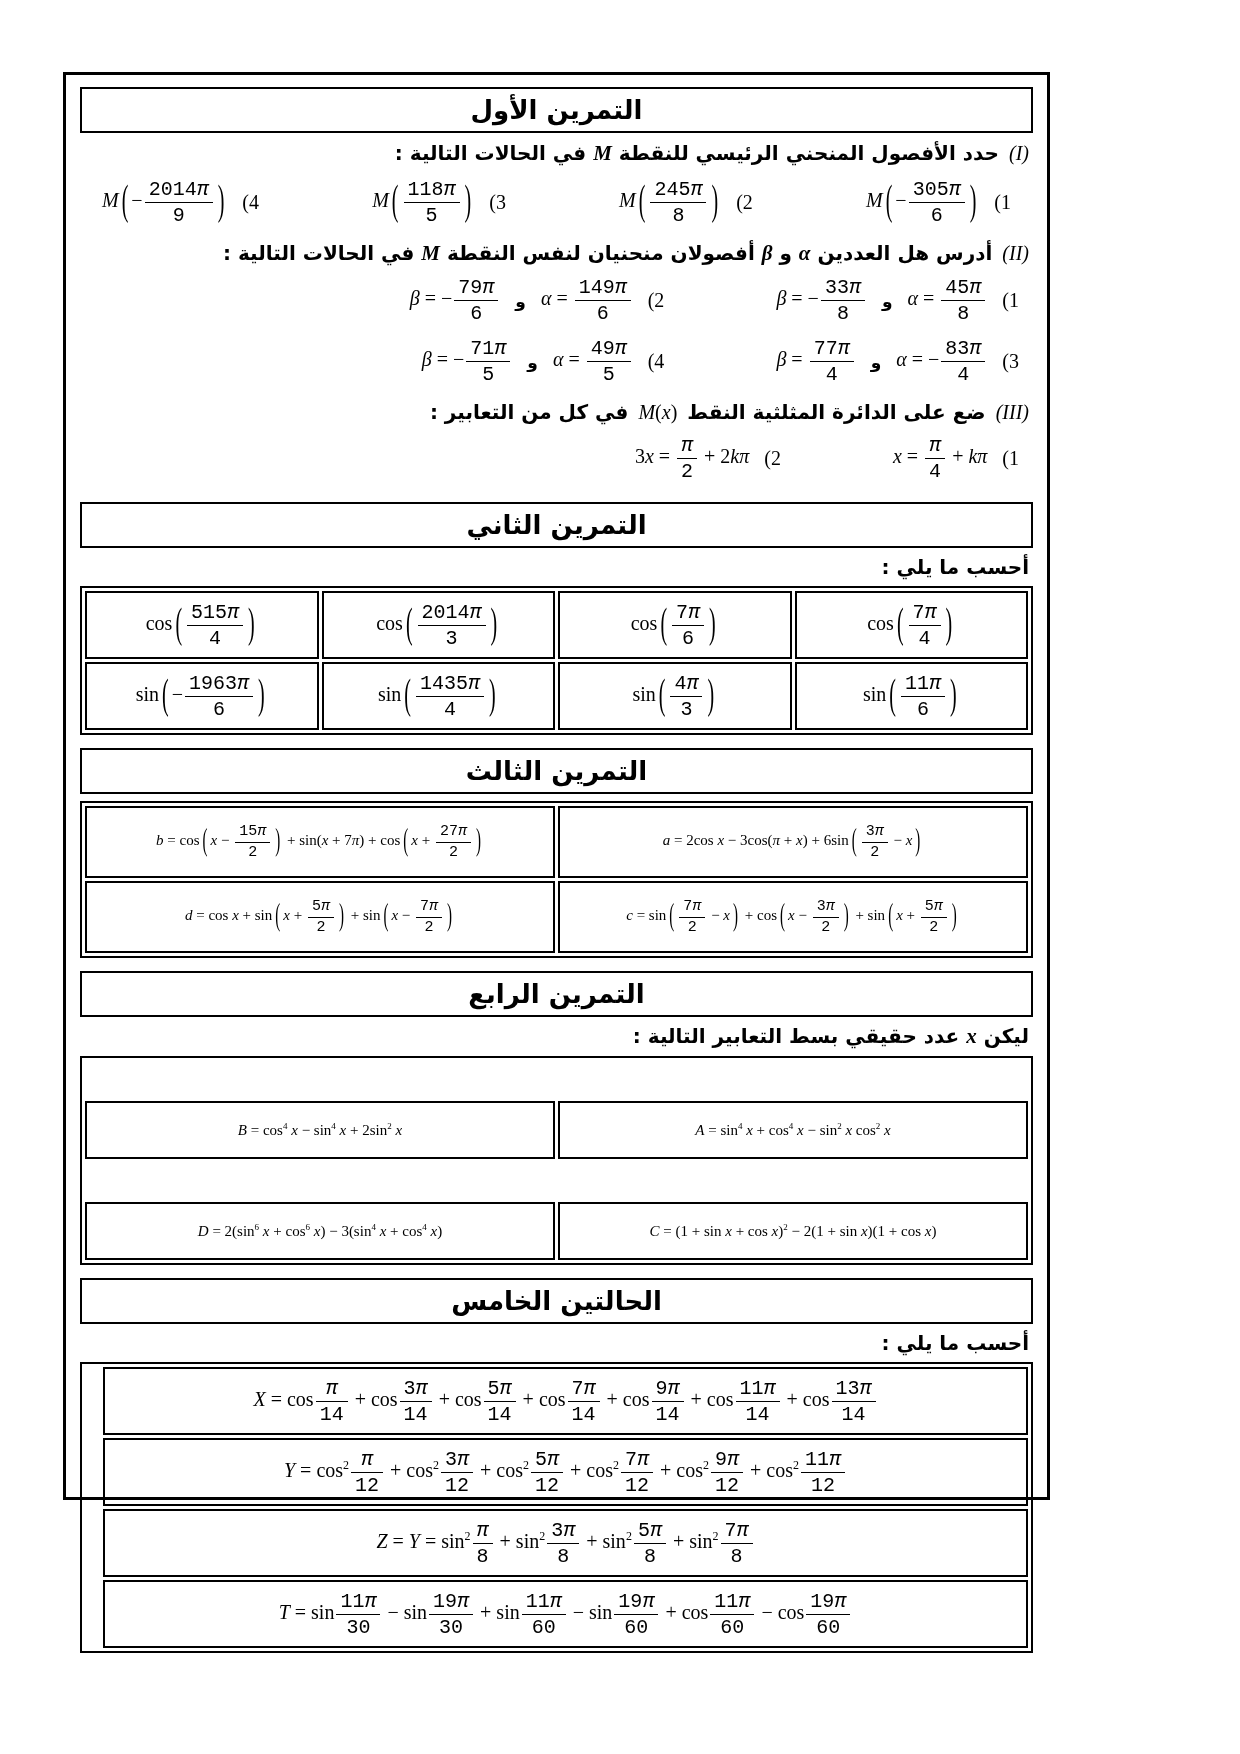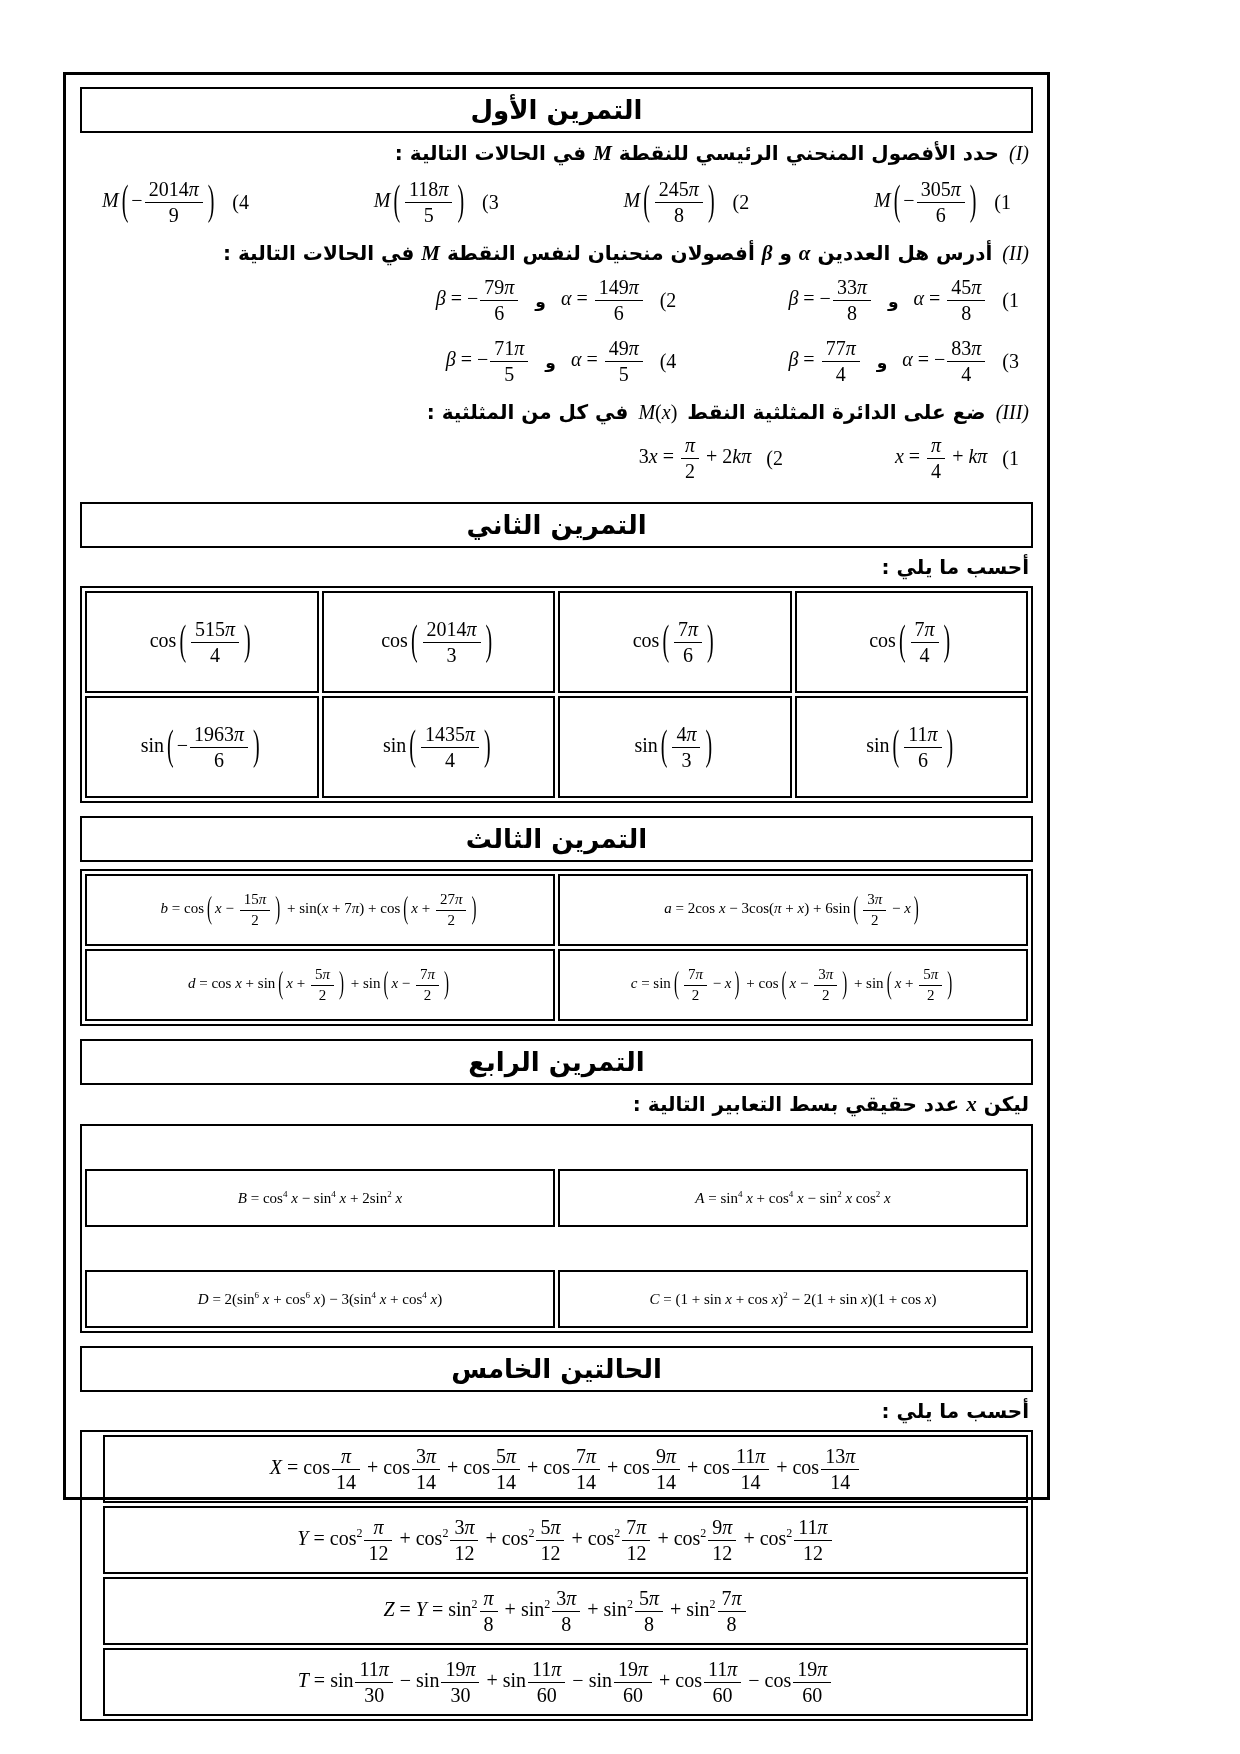--- a/index.html
+++ b/index.html
@@ -15,27 +15,27 @@
   .artext i,.intro i{font-family:"Liberation Serif",serif;font-size:21px;}
   .plabel{font:italic 20px "Liberation Serif",serif;}
   .intro{direction:rtl;text-align:right;font:bold 20px "DejaVu Sans",sans-serif;margin:2px 4px 7px 0;}
   .math{font-family:"Liberation Serif",serif;font-size:20px;}
   .mexp{direction:ltr;unicode-bidi:isolate;white-space:nowrap;display:inline-block;}
   .items-spread{direction:rtl;display:flex;justify-content:space-between;align-items:center;padding:8px 22px 6px;}
   .items-start{direction:rtl;display:flex;align-items:center;gap:112px;padding:6px 14px 6px 0;}
   .mitem{display:inline-flex;direction:rtl;align-items:center;gap:15px;}
   .inum{font-family:"Liberation Serif",serif;font-size:20px;direction:ltr;unicode-bidi:isolate;}
   .andw{font:bold 17px "DejaVu Sans",sans-serif;}
-  .frac{display:inline-block;vertical-align:middle;text-align:center;line-height:1.15;margin:0 2px;}
+  .frac{display:inline-block;vertical-align:middle;text-align:center;line-height:1.15;margin:0 2px;font-family:Liberation Mono, monospace;}
   .fn{display:block;border-bottom:1.5px solid #000;padding:0 4px 1px;}
   .fd{display:block;padding:1px 4px 0;}
   .bp{display:inline-block;transform:scaleY(2.15);margin:0 3px;}
   sup{font-size:0.6em;}
   .ttable{width:100%;border-collapse:separate;border-spacing:3px;border:2px solid #000;}
-  .ttable td{border:2px solid #000;text-align:center;padding:21px 2px;height:56px;width:25%;}
+  .ttable td{border:2px solid #000;text-align:center;padding:4px 2px;height:56px;width:25%;}
   .boxwrap{border:2px solid #000;padding:3px;}
   .grid2{display:grid;grid-template-columns:1fr 1fr;gap:3px;direction:rtl;}
   .cell{border:2px solid #000;display:flex;align-items:center;justify-content:center;padding:4px 2px;min-height:60px;}
   .cell .mexp{font-size:15px;}
   .cell-sm{min-height:46px;margin-top:40px;}
   .rows5{display:flex;flex-direction:column;gap:3px;padding-left:18px;}
   .row5{border:2px solid #000;display:flex;align-items:center;justify-content:center;padding:4px 2px;min-height:56px;}
 </style>
 </head>
 <body>
@@ -98,21 +98,21 @@
         <span class="math mexp"><i>α</i> = <span class="frac"><span class="fn">49<i>π</i></span><span class="fd">5</span></span></span>
         <span class="andw">و</span>
         <span class="math mexp"><i>β</i> = −<span class="frac"><span class="fn">71<i>π</i></span><span class="fd">5</span></span></span>
       </span>
     </div>
 
     <div class="instr">
       <span class="plabel">(<i>I</i><i>I</i><i>I</i>)</span>
       <span class="artext">ضع على الدائرة المثلثية النقط</span>
       <span class="math mexp"><i>M</i>(<i>x</i>)</span>
-      <span class="artext">في كل من المثلثية :</span>
+      <span class="artext">في كل من التعابير :</span>
     </div>
     <div class="items-start">
       <span class="mitem">
         <span class="inum">(1</span>
         <span class="math mexp"><i>x</i> = <span class="frac"><span class="fn"><i>π</i></span><span class="fd">4</span></span> + <i>k</i><i>π</i></span>
       </span>
       <span class="mitem">
         <span class="inum">(2</span>
         <span class="math mexp">3<i>x</i> = <span class="frac"><span class="fn"><i>π</i></span><span class="fd">2</span></span> + 2<i>k</i><i>π</i></span>
       </span>

